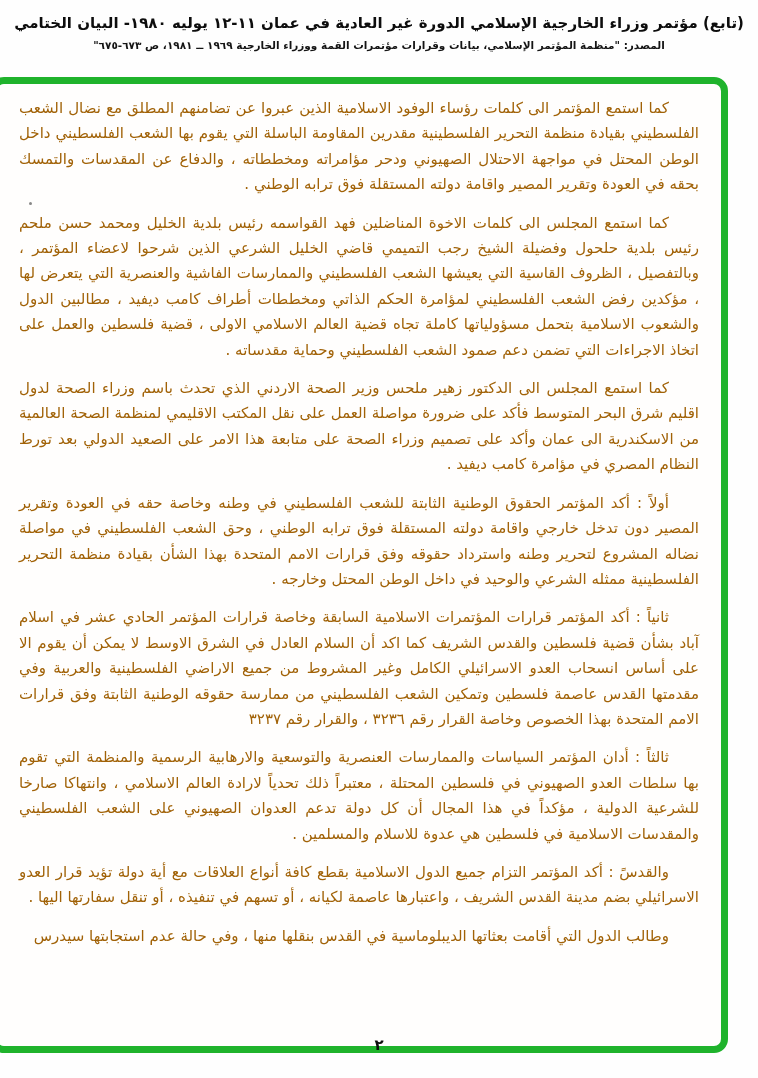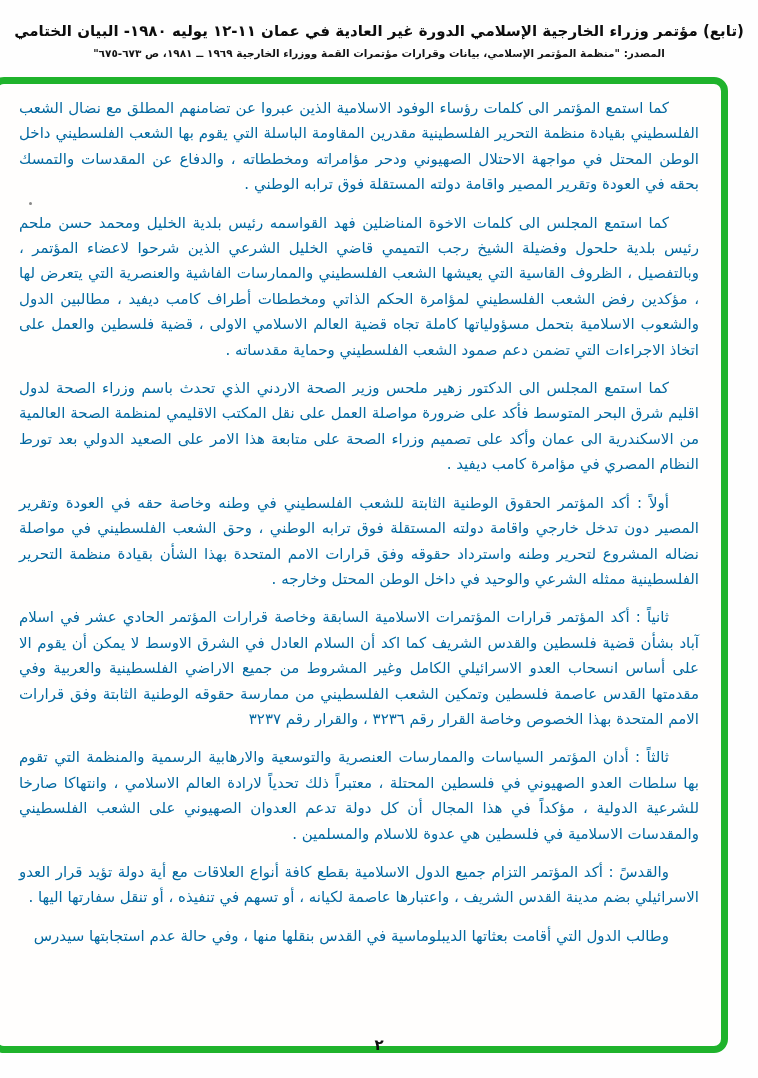--- a/index.html
+++ b/index.html
@@ -11,21 +11,21 @@
   .page {
     position: relative;
     width: 758px;
     height: 1078px;
     background: #fefefe;
     overflow: hidden;
     direction: rtl;
   }
   .doc-header {
     position: absolute;
-    top: 20px;
+    top: 12px;
     right: 0;
     left: 0;
     text-align: center;
     color: #0d0d0d;
   }
   .doc-title {
     font-size: 15px;
     font-weight: 700;
     letter-spacing: 0;
     line-height: 22px;
@@ -45,21 +45,21 @@
     border: 7px solid #1fb32c;
     border-radius: 14px;
     padding: 12px 22px 10px 22px;
     box-sizing: content-box;
     overflow: hidden;
     background: #fffefd;
   }
   .doc-body {
     direction: rtl;
     text-align: justify;
-    color: #0369a1;
+    color: #a16207;
     font-size: 15px;
     line-height: 25.4px;
   }
   .para {
     margin: 0 0 13px 0;
     text-indent: 30px;
   }
   .ordinal {
     font-weight: 400;
   }

